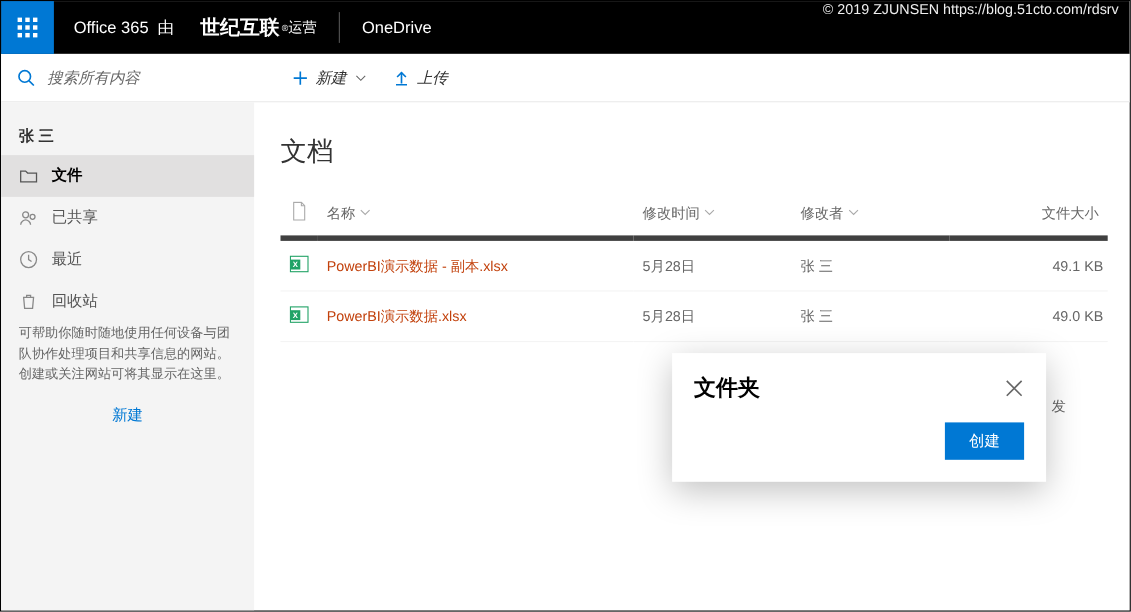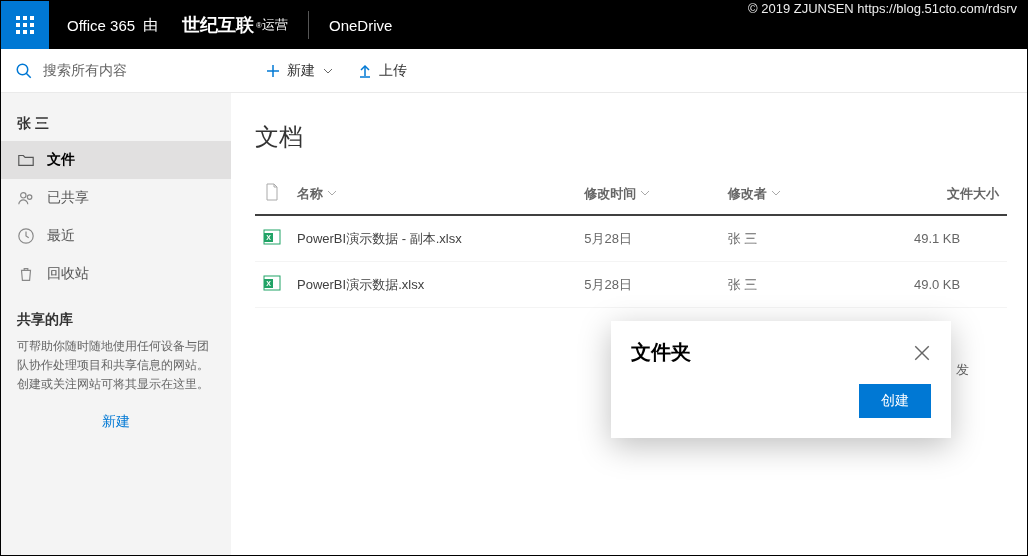--- a/index.html
+++ b/index.html
@@ -7,47 +7,47 @@
   .top-bar { height: 48px; background: #000; color: #fff; display: flex; align-items: center; }
   .waffle { width: 48px; height: 48px; background: #0078d4; display: flex; align-items: center; justify-content: center; }
   .waffle svg { width: 20px; height: 20px; }
   .brand-group { display: flex; align-items: center; padding-left: 18px; font-size: 15px; }
   .brand-group .office { font-weight: 400; }
   .brand-group .partner { font-weight: bold; font-size: 18px; padding: 0 2px 0 24px; }
   .brand-group .operated { font-size: 13px; }
   .brand-divider { width: 1px; height: 28px; background: #555; margin: 0 20px; }
   .app-name { font-size: 15px; }
   .watermark { position: absolute; top: 0; right: 10px; font-size: 13px; color: #eee; }
-  .command-row { height: 44px; display: flex; align-items: center; border-bottom: 1px solid #eaeaea; background: #fff; }
+  .command-row { height: 44px; display: flex; align-items: center; border-bottom: 1px solid #eaeaea; background: #fff; font-style: italic; }
   .search-area { width: 230px; height: 100%; display: flex; align-items: center; padding-left: 14px; color: #0078d4; gap: 10px; }
   .search-area .icon { width: 18px; height: 18px; }
   .search-area span { color: #666; font-size: 14px; }
   .commands { display: flex; gap: 0; align-items: center; padding-left: 22px; }
   .cmd { display: flex; align-items: center; gap: 6px; padding: 0 12px; height: 44px; font-size: 14px; color: #333; }
   .cmd .ci { width: 16px; height: 16px; color: #0078d4; flex-shrink: 0; }
   .cmd .chev { width: 10px; height: 10px; color: #666; margin-left: 2px; }
   .content-area { display: flex; height: calc(100% - 92px); }
   .sidebar { width: 230px; background: #f4f4f4; padding-top: 14px; font-size: 14px; }
   .user-label { padding: 8px 16px; color: #333; font-weight: 600; }
   .nav-item { display: flex; align-items: center; gap: 12px; padding: 10px 16px; color: #555; }
   .nav-item .ni { width: 18px; height: 18px; flex-shrink: 0; }
   .nav-item.active { background: #e1e0e0; font-weight: 600; color: #000; }
   .section-hdr { padding: 18px 16px 8px 16px; font-weight: 600; color: #333; }
   .help-text { padding: 0 16px; color: #666; font-size: 12px; line-height: 1.6; }
   .new-link { display: block; text-align: center; color: #0078d4; padding: 18px 0; font-size: 14px; }
   .main { flex: 1; padding: 20px 20px 0 24px; position: relative; }
   .title { font-size: 24px; font-weight: 400; color: #333; margin: 8px 0 20px 0; }
   table { width: 100%; border-collapse: collapse; font-size: 13px; }
-  th { text-align: left; font-weight: 700; color: #666; padding: 10px 8px; border-bottom: 2px solid #404040; margin-left: 35px; }
+  th { text-align: left; font-weight: 400; color: #666; padding: 10px 8px; border-bottom: 5px solid #404040; margin-left: 35px; }
   th .sort { width: 10px; height: 10px; color: #aaa; margin-left: 4px; }
   th.icon-col { width: 44px; text-align: center; }
-  td { padding: 12px 8px; color: #404040; border-bottom: 1px solid #f4f4f4; }
+  td { padding: 12px 8px; color: #c2410c; border-bottom: 1px solid #f4f4f4; }
   td .file-icon { width: 18px; height: 18px; }
   td.icon-cell { text-align: center; }
-  td.size { color: #666; text-align: center; padding-right: 4px; }
+  td.size { color: #666; text-align: right; padding-right: 4px; }
   td.mod { color: #666; }
   .col-name { width: 40%; }
   .col-date { width: 20%; }
   .col-by { width: 20%; }
   .col-size { width: 20%; text-align: right; }
   .dialog { position: absolute; top: 320px; left: 610px; width: 340px; background: #fff; box-shadow: 0 8px 30px rgba(0,0,0,0.25); padding: 18px 20px 20px 20px; }
   .dlg-head { display: flex; justify-content: space-between; align-items: center; margin-bottom: 4px; }
   .dlg-title { font-size: 20px; font-weight: 600; }
   .dlg-close { width: 18px; height: 18px; color: #666; }
   .dlg-input-wrap { position: relative; }
@@ -141,21 +141,20 @@
         </svg>
       <span>最近</span>
     </div>
     <div class="nav-item">
       <svg class="ni" viewBox="0 0 20 20" fill="none" stroke="#888" stroke-width="1.3">
           <path d="M5 6h10l-1 11H6z"></path>
           <path d="M8 6V4h4v2"></path>
         </svg>
       <span>回收站</span>
     </div>
-    <div class="section-hdr">共享的库</div>
     <div class="help-text">可帮助你随时随地使用任何设备与团队协作处理项目和共享信息的网站。创建或关注网站可将其显示在这里。</div>
     <a class="new-link">新建</a>
   </div>
 
   <div class="main">
     <div class="title">文档</div>
     <table>
       <thead>
         <tr>
           <th class="icon-col">

